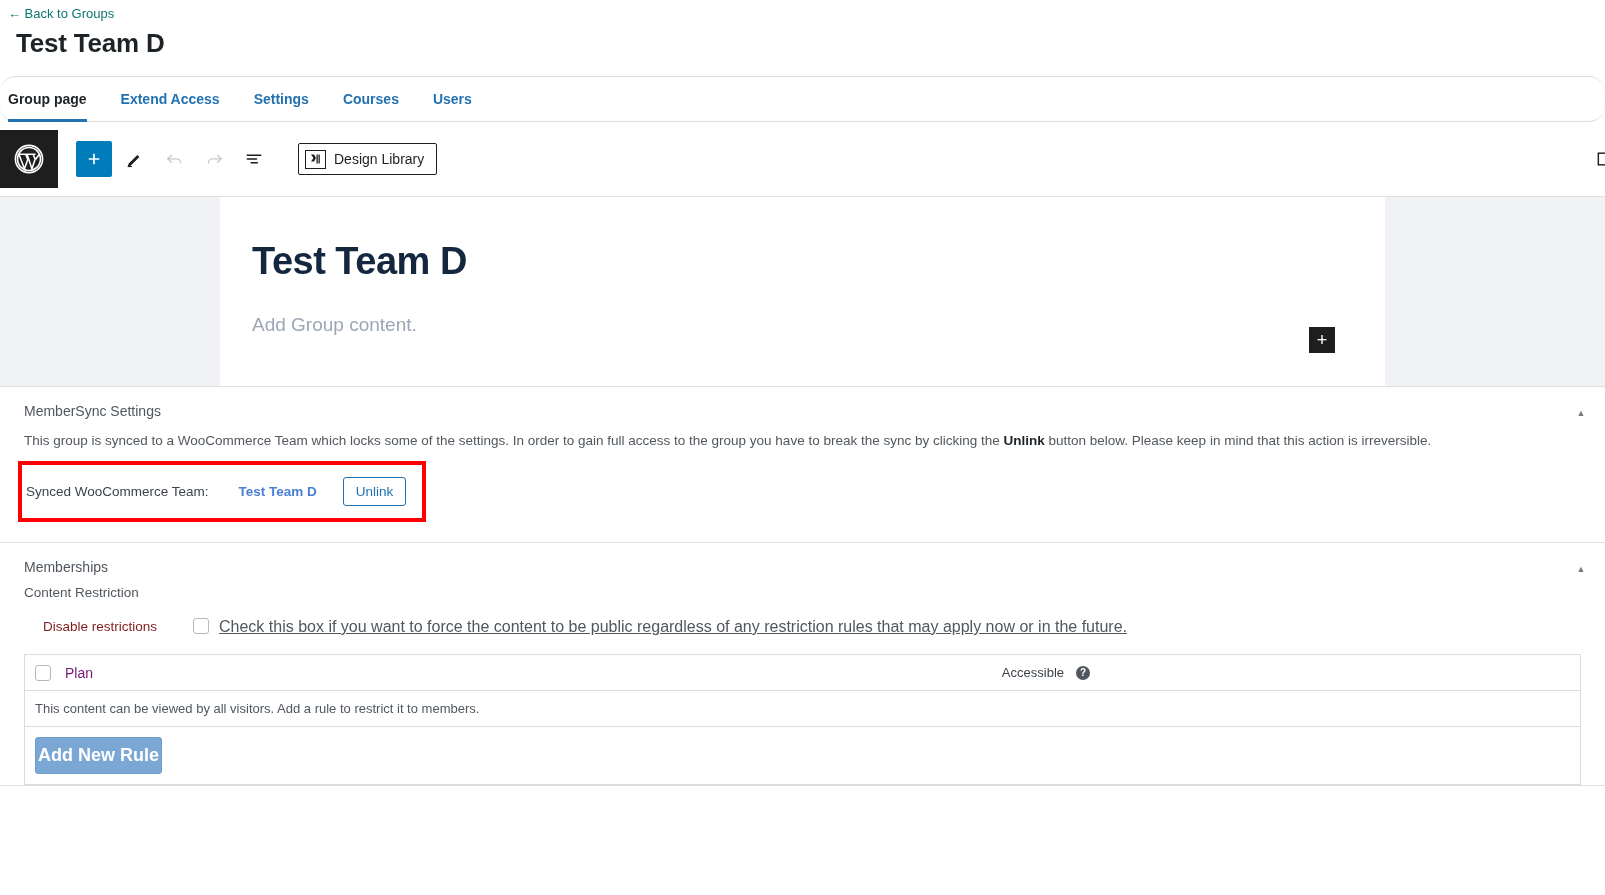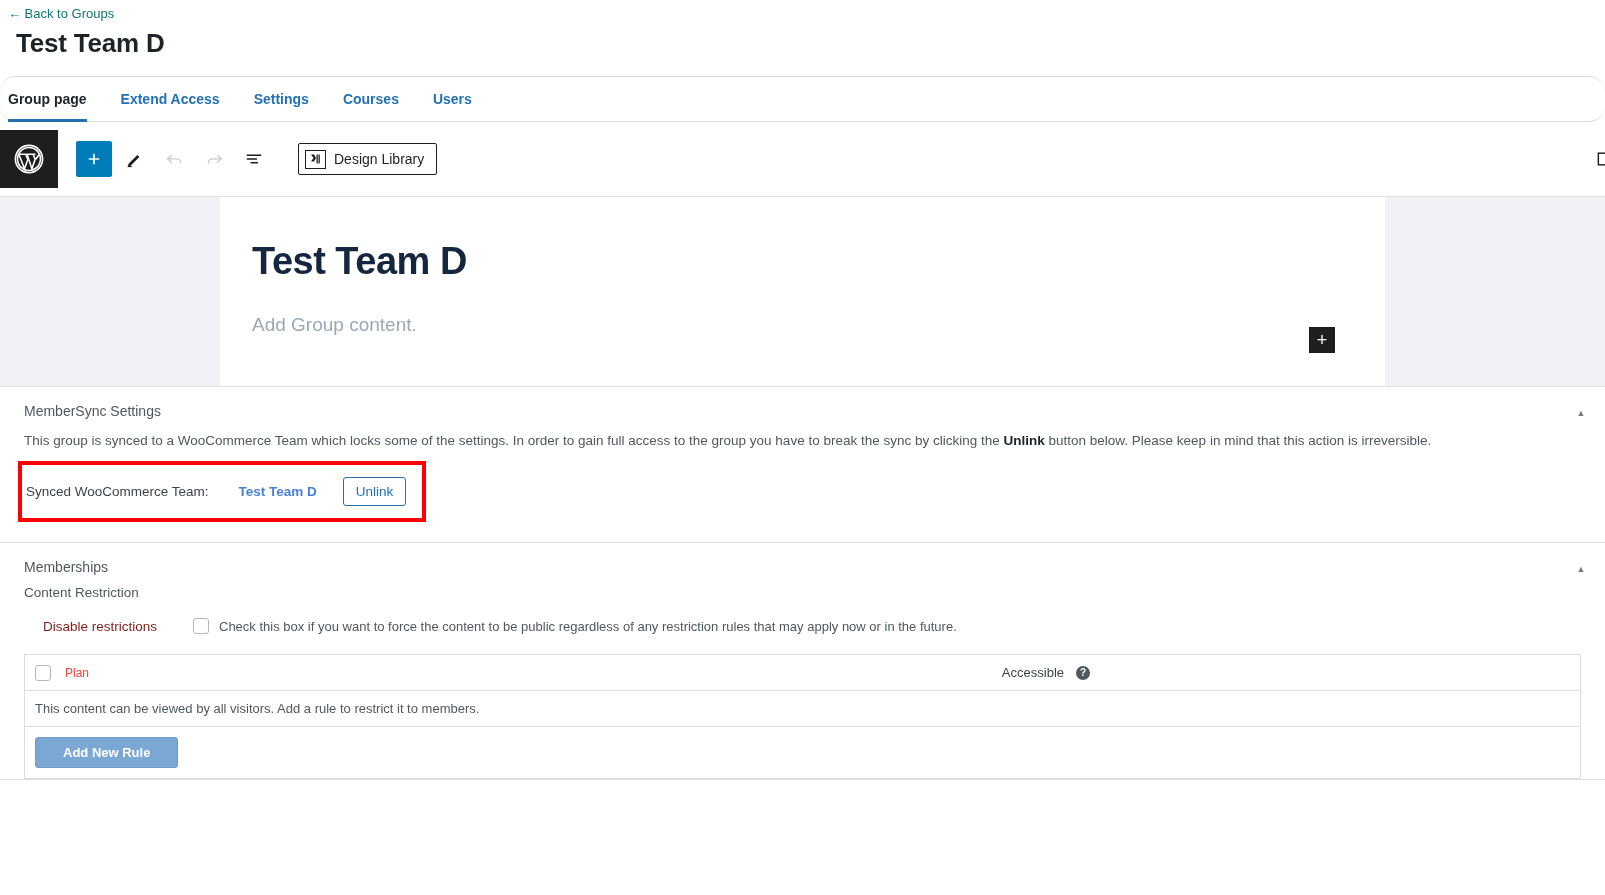--- a/index.html
+++ b/index.html
@@ -150,49 +150,49 @@
   .field-label {
     font-size: 13.5px; color: #7f1d1d; width: 150px; flex: none;
     line-height: 18px;
     margin-left: 19px;
   }
   .cb {
     width: 16px; height: 16px; border: 1px solid #b4b9be;
     border-radius: 3px; background: #fff; flex: none;
     cursor: pointer; margin-right: 10px;
   }
-  .field-desc { font-size: 13px; color: #50575e; line-height: 18px; }
+  .field-desc { font-size: 16px; color: #50575e; line-height: 18px; text-decoration: underline; }
 
   .rules-table {
     margin: 0 24px; border: 1px solid #dcdcde; background: #fff;
   }
   .rules-header {
     display: flex; align-items: center; height: 36px;
     border-bottom: 1px solid #dcdcde; padding: 0 10px;
   }
   .rules-header .cb { margin-right: 14px; }
-  .col-plan { font-size: 12px; color: #ef4444; flex: 1; }
+  .col-plan { font-size: 14px; color: #701a75; flex: 1; }
   .col-accessible {
     font-size: 13px; color: #3c434a; display: flex; align-items: center;
     margin-right: 480px;
   }
   .help-icon {
     width: 14px; height: 14px; border-radius: 50%; background: #50575e;
     color: #fff; font-size: 10px; display: flex; align-items: center;
     justify-content: center; margin-left: 12px; cursor: pointer;
     font-weight: bold; line-height: 1;
   }
   .rules-empty {
     padding: 10px 10px; font-size: 13px; color: #50575e;
     border-bottom: 1px solid #dcdcde;
   }
   .rules-footer { padding: 10px; }
   .add-rule-btn {
     background: #7ba7d4; color: #fff; border: 1px solid #6f9cc9;
-    border-radius: 3px; font-size: 13px; padding: 7px 27px;
+    border-radius: 3px; font-size: 18px; padding: 7px 2px;
     cursor: pointer; font-weight: bold;
   }
   .plans-note {
     padding: 6px 24px 0 24px; font-size: 12.5px;
     color: #3c434a; font-style: italic;
   }
   .plans-note a {
     color: #2271b1; text-decoration: underline; font-style: italic;
   }
 </style>

